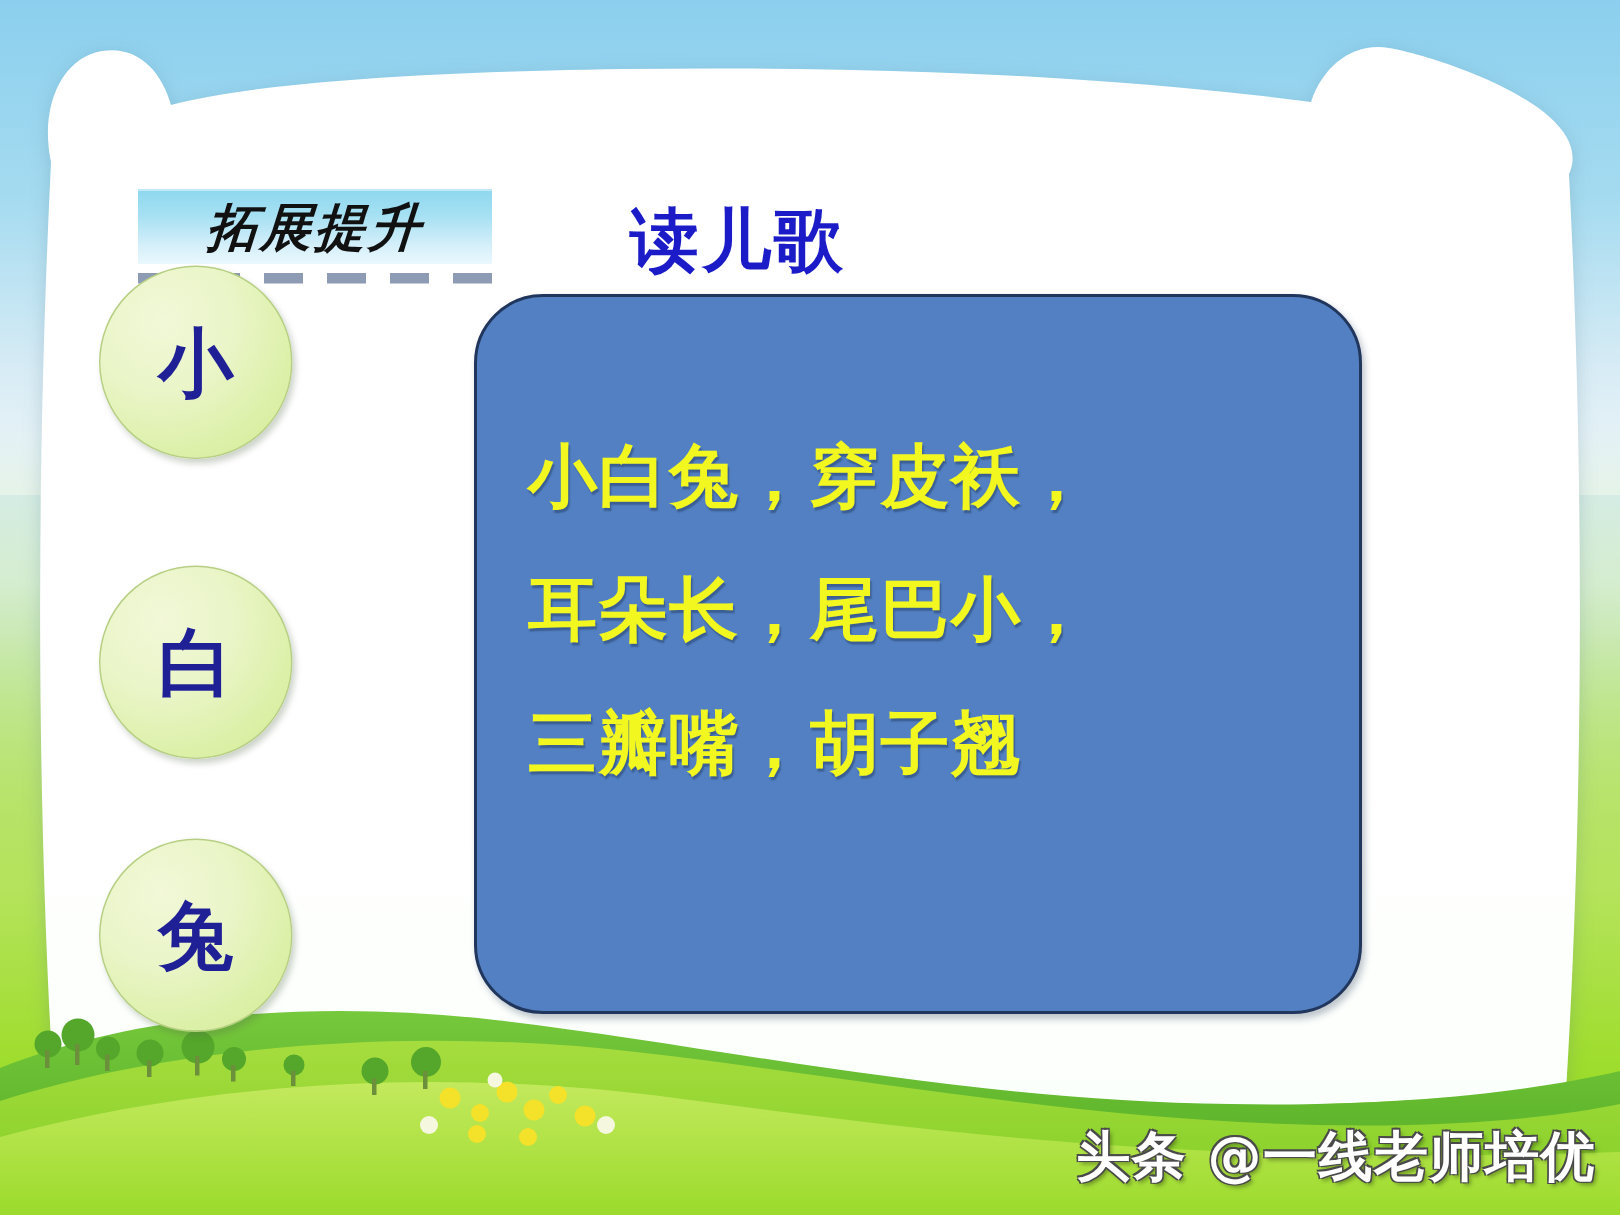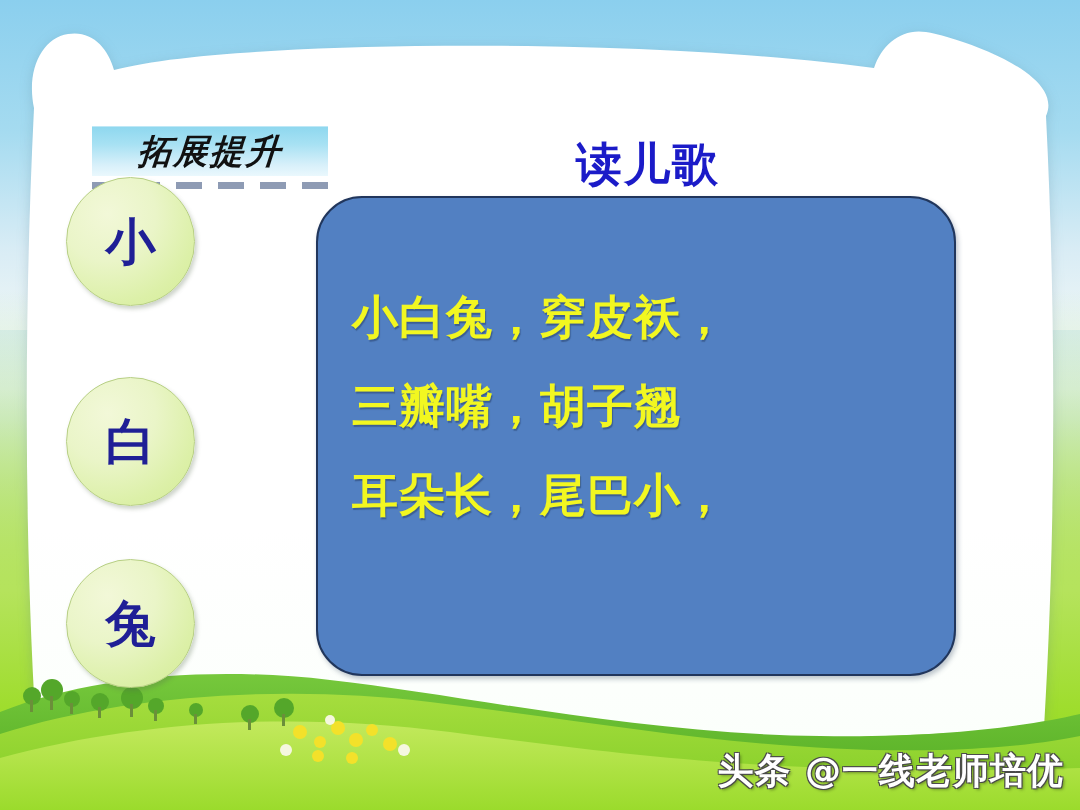--- a/index.html
+++ b/index.html
@@ -103,35 +103,35 @@
   #circle-1 { left: 66px; top: 177px; }
   #circle-2 { left: 66px; top: 377px; }
   #circle-3 { left: 66px; top: 559px; }
 
   
   .section-title {
     position: absolute;
     left: 420px;
     top: 140px;
     width: 300px;
-    text-align: right;
-    font-family: Liberation Sans, sans-serif;
+    text-align: left;
+    font-family: Liberation Mono, monospace;
     font-weight: bold;
     font-size: 46px;
     color: #1b1bc8;
     letter-spacing: 2px;
     line-height: 1.05;
   }
 
   
   .rhyme-box {
     position: absolute;
     left: 316px;
     top: 196px;
-    width: 640px;
+    width: 592px;
     height: 480px;
     box-sizing: border-box;
     background: #5280c2;
     border: 2px solid #21365c;
     border-radius: 46px;
     box-shadow: 2px 3px 5px rgba(40,60,90,0.30);
   }
   .rhyme-lines {
     position: absolute;
     left: 0; right: 0;
@@ -269,20 +269,20 @@
   </div>
   <div class="circle" id="circle-3">
     <span class="circle-char">兔</span>
   </div>
 
   <div class="section-title">读儿歌</div>
 
   <div class="rhyme-box">
     <div class="rhyme-lines">
       <div class="rhyme-line">小白兔，穿皮袄，</div>
+      <div class="rhyme-line">耳朵长，尾巴小，</div>
       <div class="rhyme-line">三瓣嘴，胡子翘</div>
-      <div class="rhyme-line">耳朵长，尾巴小，</div>
     </div>
   </div>
 
   <div class="watermark">头条 @一线老师培优</div>
 
 </div>
 
 </body></html>

